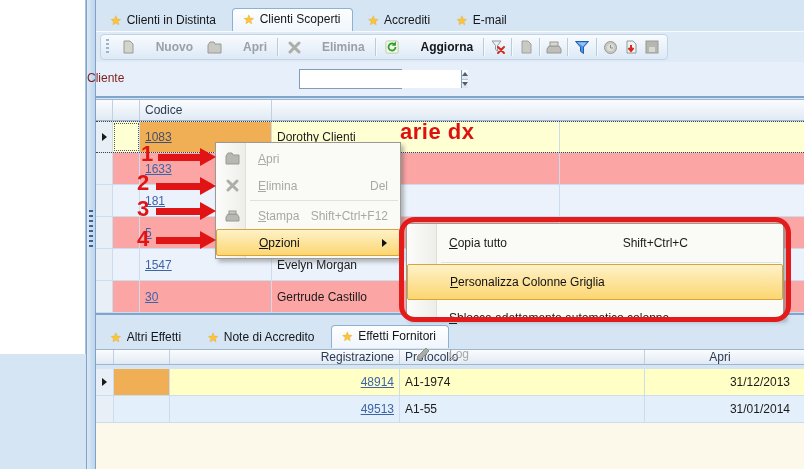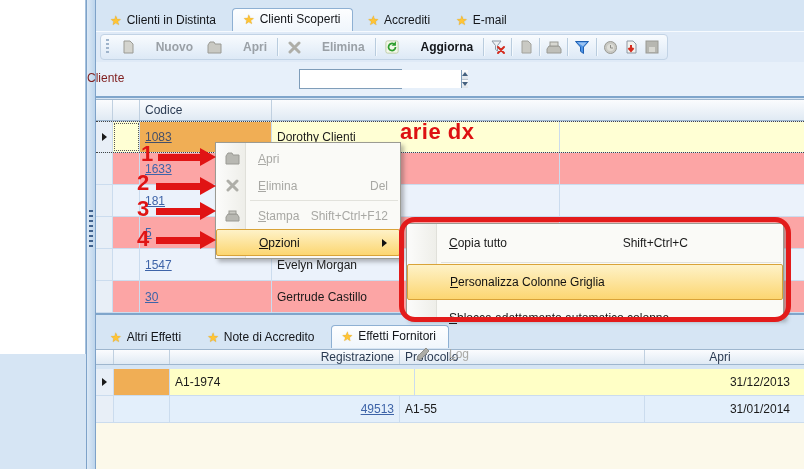--- a/index.html
+++ b/index.html
@@ -357,20 +357,23 @@
     <div class="hc w-reg">Registrazione</div>
     <div class="hc w-pro">Protocollo</div>
     <div class="hc w-data hd-data">Apri</div>
   </div>
 
   <div class="grow" style="top:369px; height:27px;">
     <div class="c ind w-ind2">
         <span class="rtri"></span>
       </div>
     <div class="c w-c2b bg-orange"></div>
+    <div class="c w-reg bg-yel2">
+        <span class="lnk">48914</span>
+      </div>
     <div class="c w-pro bg-yel2">A1-1974</div>
     <div class="c w-data bg-yel2">31/12/2013</div>
   </div>
 
   <div class="grow" style="top:396px; height:27px;">
     <div class="c ind w-ind2"></div>
     <div class="c w-c2b bg-blue2"></div>
     <div class="c w-reg bg-blue2">
         <span class="lnk">49513</span>
       </div>

